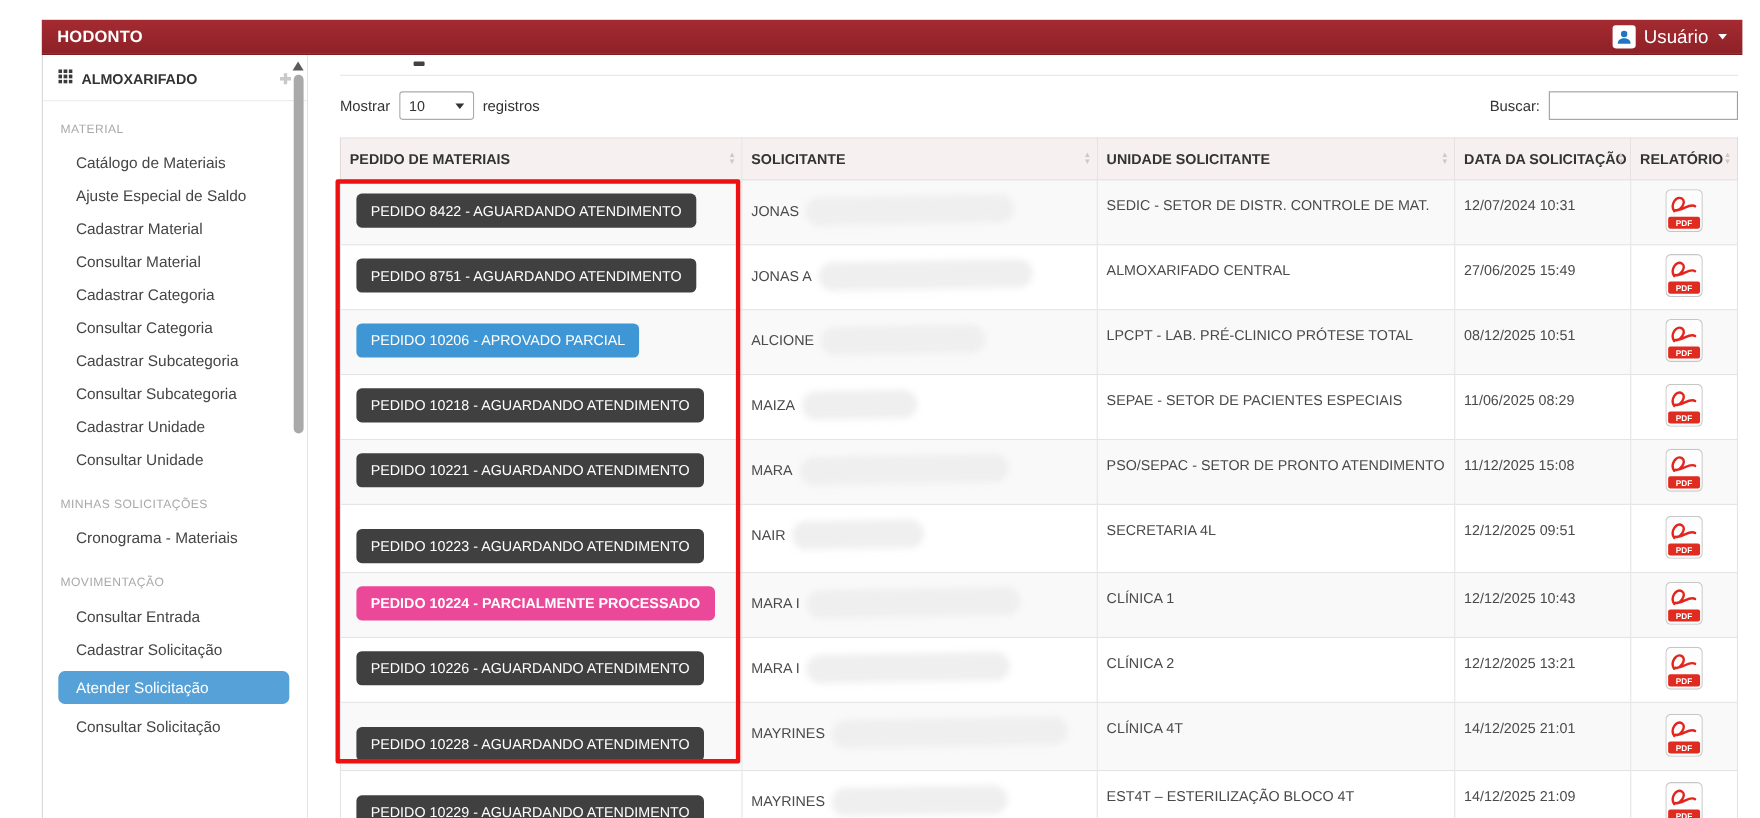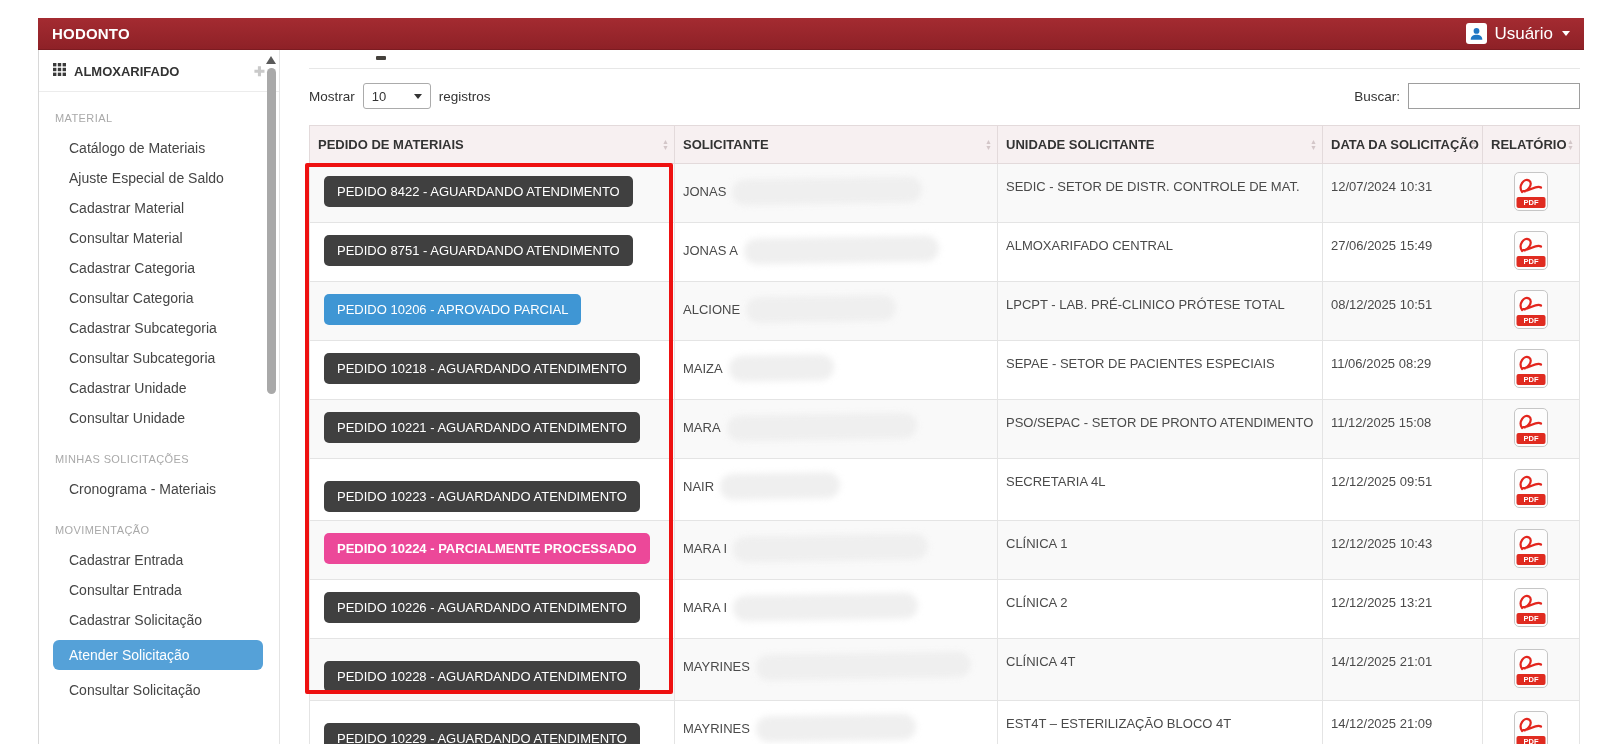--- a/index.html
+++ b/index.html
@@ -139,21 +139,20 @@
           <a class="nav-item">Consultar Material</a>
           <a class="nav-item">Cadastrar Categoria</a>
           <a class="nav-item">Consultar Categoria</a>
           <a class="nav-item">Cadastrar Subcategoria</a>
           <a class="nav-item">Consultar Subcategoria</a>
           <a class="nav-item">Cadastrar Unidade</a>
           <a class="nav-item">Consultar Unidade</a>
           <div class="nav-section-label">MINHAS SOLICITAÇÕES</div>
           <a class="nav-item">Cronograma - Materiais</a>
           <div class="nav-section-label">MOVIMENTAÇÃO</div>
-          <a class="nav-item">Cadastrar Entrada</a>
           <a class="nav-item">Consultar Entrada</a>
           <a class="nav-item">Cadastrar Solicitação</a>
           <a class="nav-item active">Atender Solicitação</a>
           <a class="nav-item">Consultar Solicitação</a>
         </nav>
       <div class="sb-scroll">
         <div class="sb-arrow"></div>
         <div class="sb-thumb"></div>
       </div>
     </aside>

